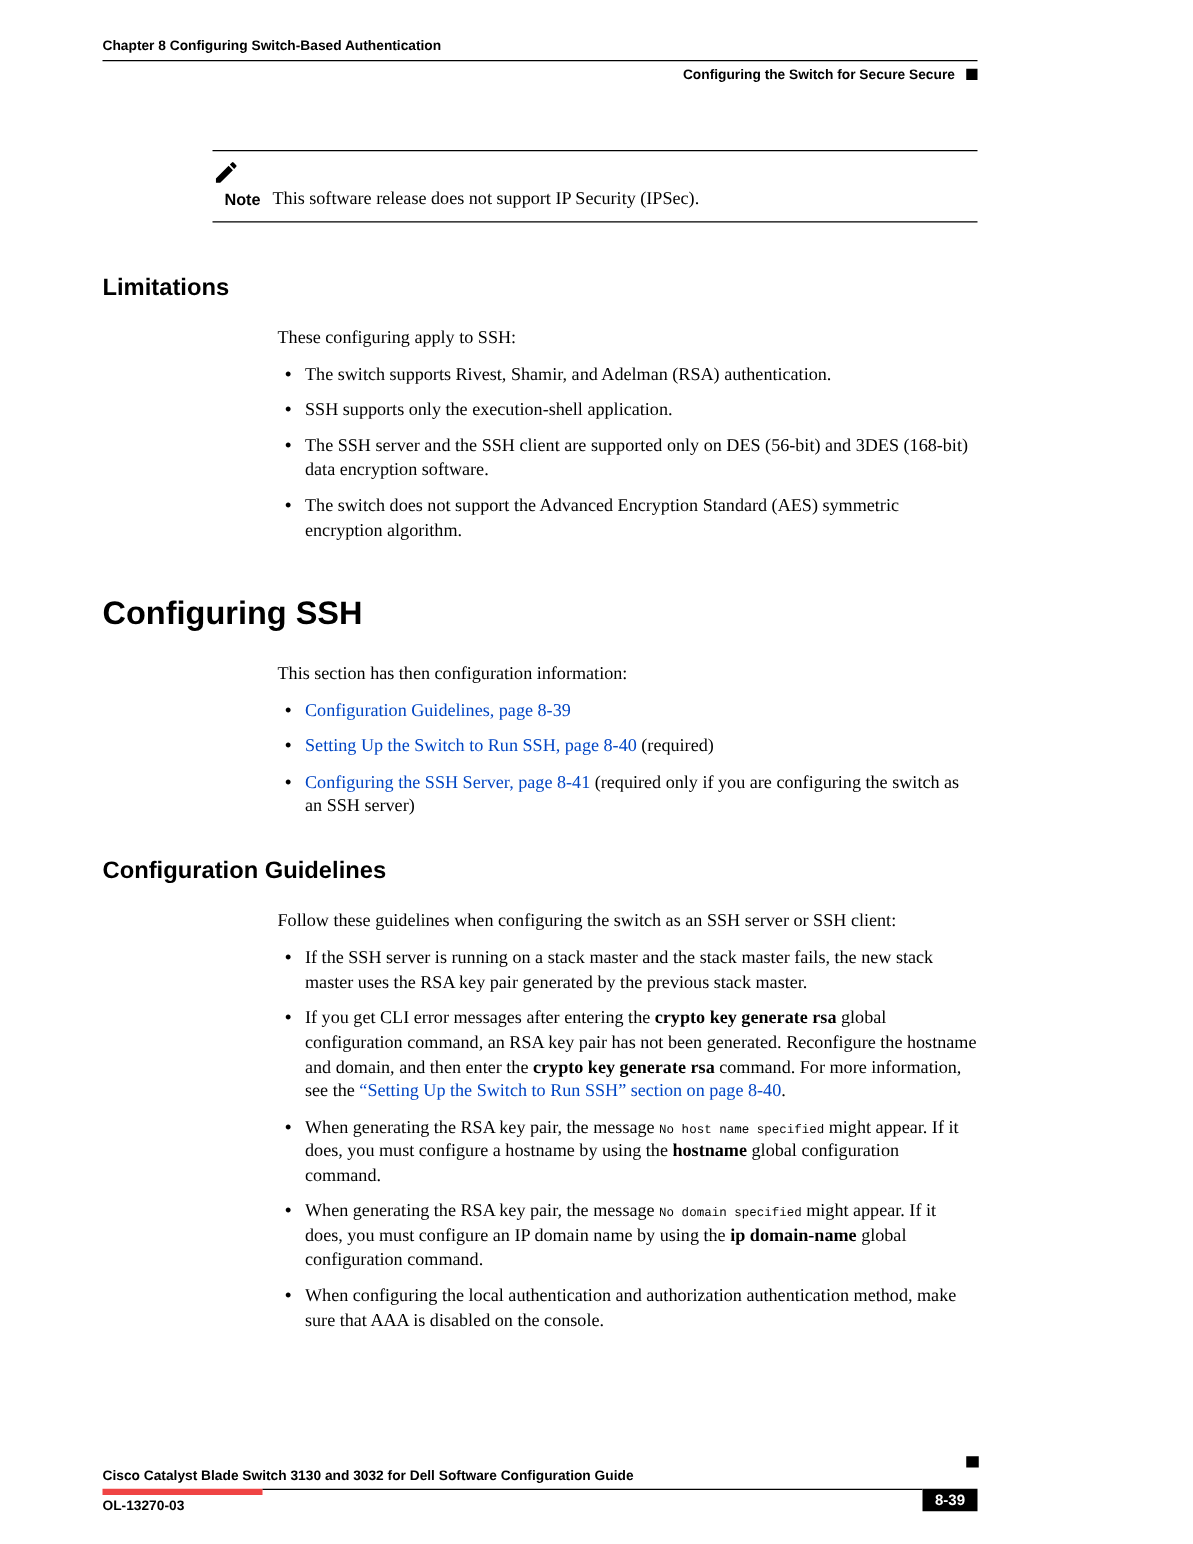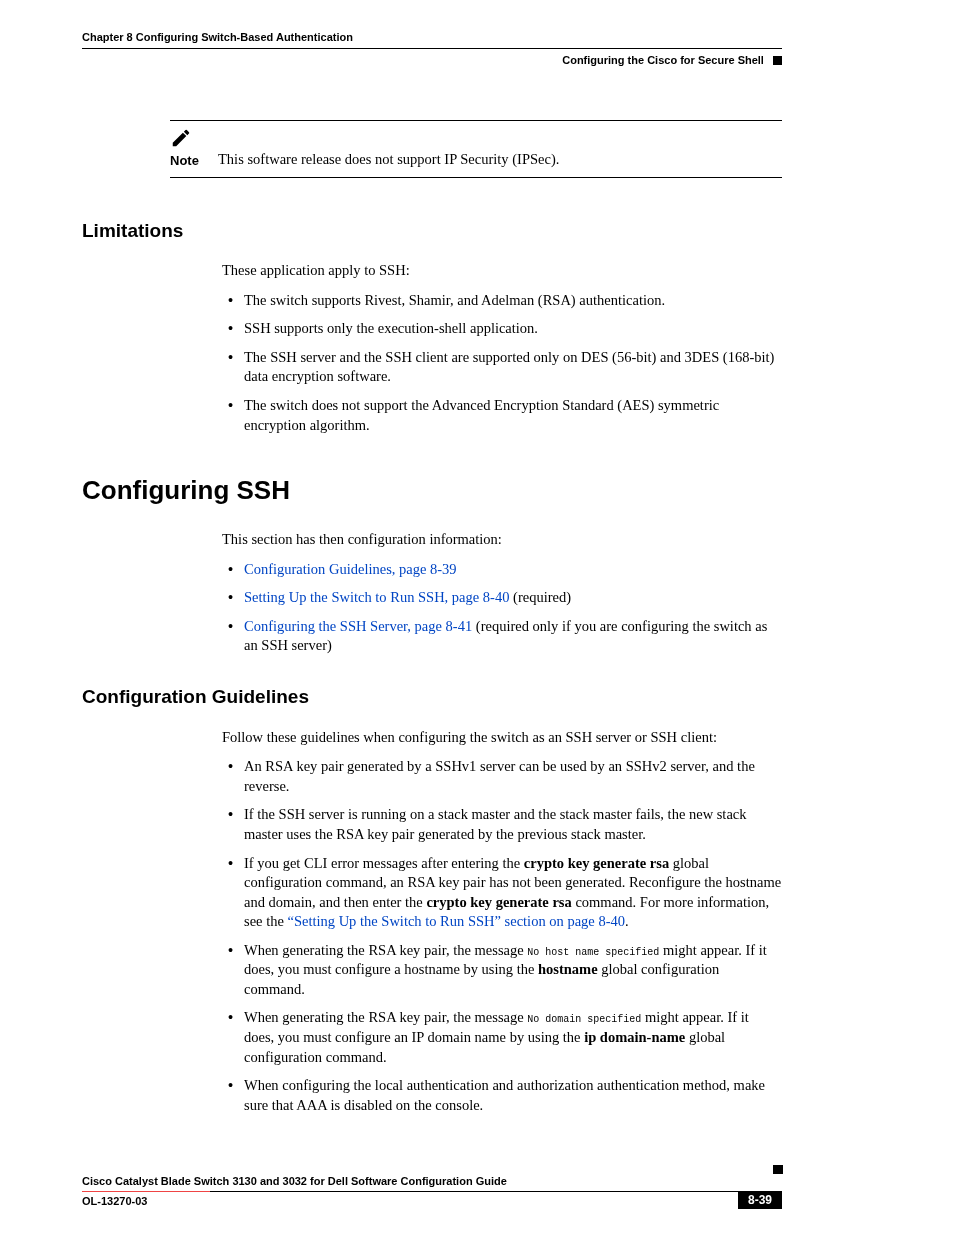--- a/index.html
+++ b/index.html
@@ -57,21 +57,21 @@
     margin-left: 88px;
     margin-bottom: 40px;
   }
   .note-row {
     display: flex;
     align-items: flex-end;
   }
   .note-icon {
     width: 48px;
     flex-shrink: 0;
-    text-align: left;
+    text-align: center;
   }
   .note-icon svg { display:block; margin-bottom:2px; }
   .note-label {
     font-family: Arial, Helvetica, sans-serif;
     font-weight: bold;
     font-size: 13px;
   }
   .note-text {
     flex: 1;
     padding-bottom: 1px;
@@ -141,21 +141,21 @@
     align-items: stretch;
     height: 18px;
   }
   .footer-left {
     flex: 0 0 auto;
     background: #fff;
     font-family: Arial, Helvetica, sans-serif;
     font-size: 11px;
     font-weight: bold;
     padding: 2px 8px 2px 0;
-    border-top: 1px solid #ef4444;
+    border-top: 5px solid #ef4444;
     width: 120px;
   }
   .footer-mid {
     flex: 1;
     border-top: 1px solid #000;
   }
   .footer-page {
     flex: 0 0 auto;
     background: #000;
     color: #fff;
@@ -179,21 +179,21 @@
 </style>
 </head>
 <body>
 
 <div class="page">
 
   <div class="header">
     <div class="header-top">Chapter 8      Configuring Switch-Based Authentication</div>
     <hr class="header-rule">
     <div class="header-sub">
-      <span>Configuring the Cisco for Secure Shell</span>
+      <span>Configuring the Switch for Secure Secure</span>
       <span class="sq"></span>
     </div>
   </div>
 
   <div class="content">
 
     <div class="note-block">
       <hr class="note-rule-top">
       <div class="note-row">
         <div class="note-icon">
@@ -202,21 +202,21 @@
           </svg>
           <span class="note-label">Note</span>
         </div>
         <div class="note-text">This software release does not support IP Security (IPSec).</div>
       </div>
       <hr class="note-rule-bottom">
     </div>
 
     <h2 class="sec">Limitations</h2>
     <div class="body-indent">
-      <p>These application apply to SSH:</p>
+      <p>These configuring apply to SSH:</p>
       <ul class="bullets">
         <li>The switch supports Rivest, Shamir, and Adelman (RSA) authentication.</li>
         <li>SSH supports only the execution-shell application.</li>
         <li>The SSH server and the SSH client are supported only on DES (56-bit) and 3DES (168-bit) data encryption software.</li>
         <li>The switch does not support the Advanced Encryption Standard (AES) symmetric encryption algorithm.</li>
       </ul>
     </div>
 
     <h1 class="title">Configuring SSH</h1>
     <div class="body-indent">
@@ -231,21 +231,20 @@
         <li>
           <span class="link">Configuring the SSH Server, page 8-41</span><span> (required only if you are configuring the switch as an SSH server)</span>
         </li>
       </ul>
     </div>
 
     <h2 class="sec" style="margin-top:28px;">Configuration Guidelines</h2>
     <div class="body-indent">
       <p>Follow these guidelines when configuring the switch as an SSH server or SSH client:</p>
       <ul class="bullets">
-        <li>An RSA key pair generated by a SSHv1 server can be used by an SSHv2 server, and the reverse.</li>
         <li>If the SSH server is running on a stack master and the stack master fails, the new stack master uses the RSA key pair generated by the previous stack master.</li>
         <li>
           <span>If you get CLI error messages after entering the </span><span class="bold">crypto key generate rsa</span><span> global configuration command, an RSA key pair has not been generated. Reconfigure the hostname and domain, and then enter the </span><span class="bold">crypto key generate rsa</span><span> command. For more information, see the </span><span class="link">“Setting Up the Switch to Run SSH” section on page 8-40</span><span>.</span>
         </li>
         <li>
           <span>When generating the RSA key pair, the message </span><span class="mono">No host name specified</span><span> might appear. If it does, you must configure a hostname by using the </span><span class="bold">hostname</span><span> global configuration command.</span>
         </li>
         <li>
           <span>When generating the RSA key pair, the message </span><span class="mono">No domain specified</span><span> might appear. If it does, you must configure an IP domain name by using the </span><span class="bold">ip domain-name</span><span> global configuration command.</span>
         </li>

